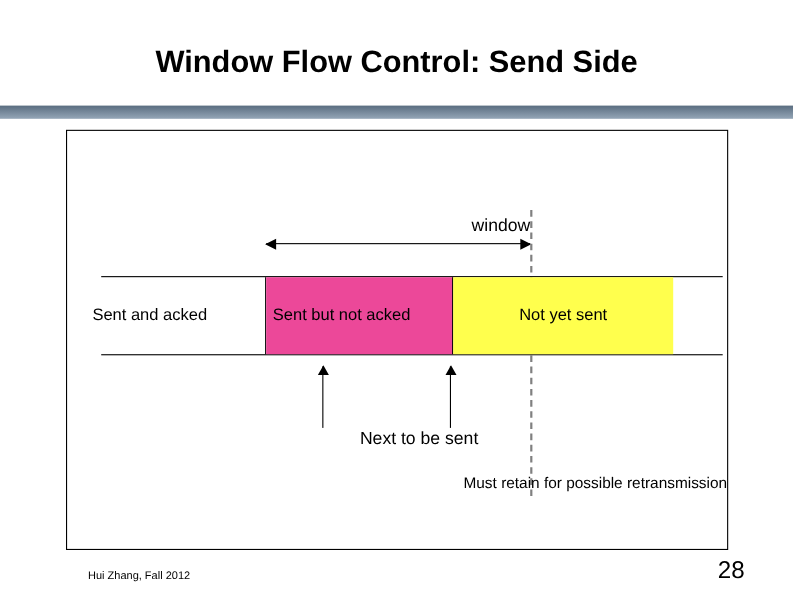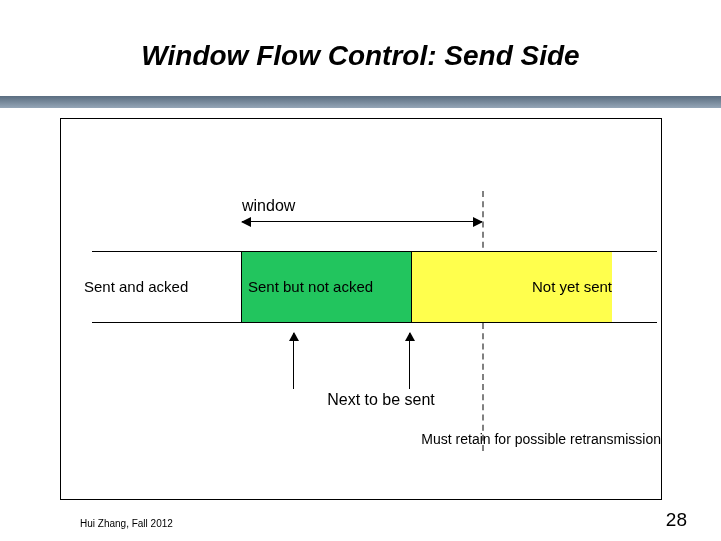--- a/index.html
+++ b/index.html
@@ -18,21 +18,20 @@
     height: 541px;
   }
   .title {
     position: absolute;
     top: 40px;
     left: 0;
     width: 721px;
     text-align: center;
     font-size: 28px;
     font-weight: bold;
-    font-style: italic;
   }
   .hrule {
     position: absolute;
     top: 96px;
     left: 0;
     width: 721px;
     height: 12px;
     background: linear-gradient(to bottom, #5a6d80 0%, #95a6b7 100%);
   }
   .content-box {
@@ -62,48 +61,48 @@
     box-sizing: border-box;
   }
   .seg-sent-acked {
     left: 0;
     width: 150px;
     border-right: 1px solid #000;
   }
   .seg-sent-not-acked {
     left: 150px;
     width: 170px;
-    background: #22c55e;
+    background: #ec4899;
     border-right: 1px solid #000;
   }
   .seg-not-yet-sent {
     left: 320px;
     width: 200px;
     background: #ffff4d;
   }
   .seg-sent-acked .lbl,
   .seg-sent-not-acked .lbl,
   .seg-not-yet-sent .lbl {
     position: absolute;
     top: 26px;
     width: 100%;
     text-align: left;
     padding-left: 6px;
     font-size: 15px;
   }
   .seg-sent-acked .lbl { left: -14px; }
-  .seg-not-yet-sent .lbl { text-align: right; padding-left: 0; }
+  .seg-not-yet-sent .lbl { text-align: center; padding-left: 0; }
 
   
   .window-label {
     position: absolute;
     top: 78px;
     left: 181px;
     width: 240px;
-    text-align: left;
+    text-align: right;
     font-size: 16px;
   }
   .window-arrow {
     position: absolute;
     top: 102px;
     left: 181px;
     width: 240px;
     height: 0;
     border-top: 1.5px solid #000;
   }
@@ -164,23 +163,23 @@
 
   .footer-left {
     position: absolute;
     left: 80px;
     bottom: 12px;
     font-size: 10px;
     margin-top: 40px;
   }
   .footer-right {
     position: absolute;
-    right: 34px;
+    right: 44px;
     bottom: 10px;
-    font-size: 19px;
+    font-size: 22px;
   }
 </style>
 </head>
 <body>
 
 <div class="slide">
 
   <div class="title">Window Flow Control: Send Side</div>
   <div class="hrule"></div>
 

